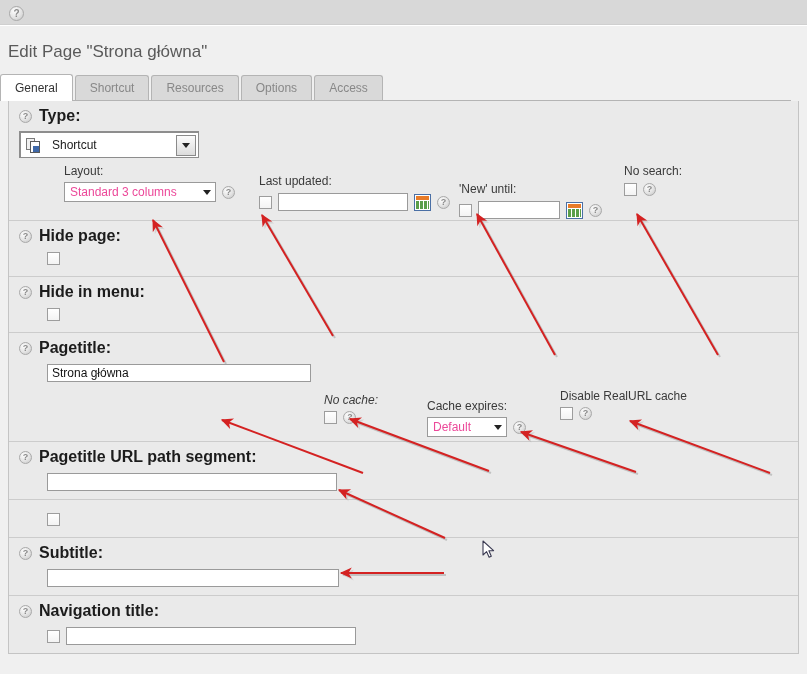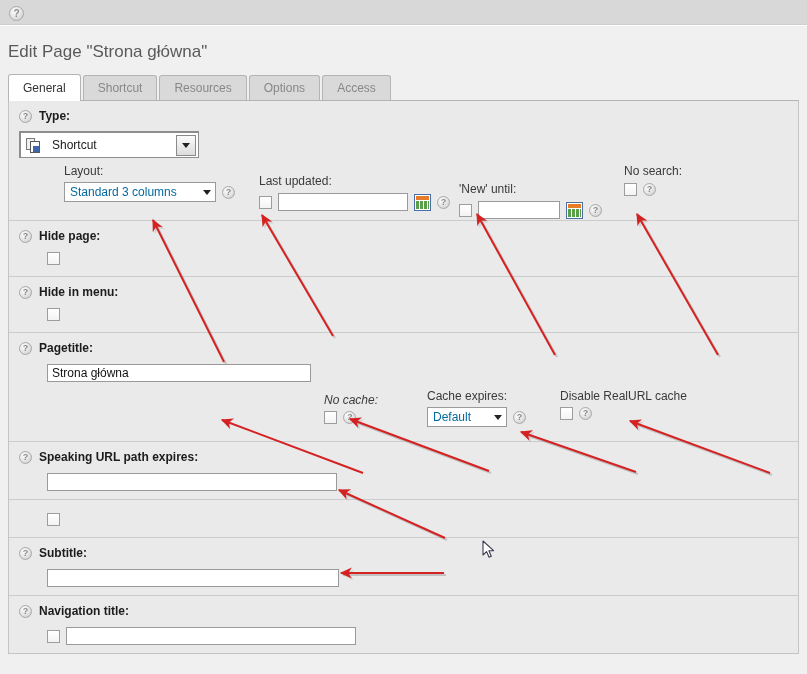--- a/index.html
+++ b/index.html
@@ -53,21 +53,21 @@
   #page-title {
     position: absolute; left: 8px; top: 16px;
     font-size: 17px;
     color: #5a5a5a;
     font-family: "Liberation Sans", sans-serif;
     white-space: nowrap;
   }
 
   
   #tabbar {
-    position: absolute; left: 8px; top: 48px;
+    position: absolute; left: 0; top: 48px;
     width: 791px; height: 27px;
   }
   #tabstrip {
     position: absolute; left: 0; top: 0;
     height: 27px;
     display: flex;
     align-items: flex-end;
   }
   .tab {
     height: 26px;
@@ -111,21 +111,21 @@
   .row {
     position: relative;
     border-bottom: 1px solid #cccccc;
     padding: 6px 0 8px 0;
     background: #eaeaea;
   }
   .row:last-child { border-bottom: none; }
 
   .field-label {
     font-weight: bold;
-    font-size: 12px;
+    font-size: 16px;
     color: #1c1c1c;
     white-space: nowrap;
   }
   .lbl-line {
     display: flex;
     align-items: center;
     gap: 7px;
     padding-left: 10px;
     height: 18px;
   }
@@ -158,21 +158,21 @@
   }
   .sel {
     height: 20px;
     border: 1px solid #9a9a9a;
     background: #ffffff;
     font-size: 12px;
     font-family: "Liberation Sans", sans-serif;
     display: inline-flex;
     align-items: center;
     padding: 0 0 0 5px;
-    color: #0369a1;
+    color: #ec4899;
     cursor: pointer;
     position: relative;
   }
   .sel .arrow {
     margin-left: auto;
     width: 16px;
     text-align: center;
     font-size: 8px;
     color: #333;
   }
@@ -395,21 +395,21 @@
 
 
         <div class="abs" style="left:315px;top:4px;font-style:italic;">
           <div class="sub-label">No cache:</div>
           <div class="inline" style="margin-top:4px;">
             <span class="cb"></span>
             <span class="help-ico"></span>
           </div>
         </div>
 
-        <div class="abs" style="left:418px;top:0;">
+        <div class="abs" style="left:418px;top:10px;">
           <div class="sub-label">Cache expires:</div>
           <div class="inline" style="margin-top:4px;">
             <div class="sel" style="width:80px;">
               <span>Default</span>
               <span class="arrow"><span class="caret"></span></span>
             </div>
             <span class="help-ico"></span>
           </div>
         </div>
 
@@ -420,21 +420,21 @@
             <span class="help-ico"></span>
           </div>
         </div>
 
       </div>
     </div>
 
     <div class="row">
       <div class="lbl-line">
         <span class="help-ico"></span>
-        <span class="field-label">Speaking URL path expires:</span>
+        <span class="field-label">Pagetitle URL path segment:</span>
       </div>
       <div style="padding-left:38px;margin-top:7px;">
         <input class="txt" style="width: 290px;" value="">
       </div>
     </div>
 
     <div class="row">
       <div style="padding-left:38px;margin-top:7px;">
         <span class="cb"></span>
       </div>

